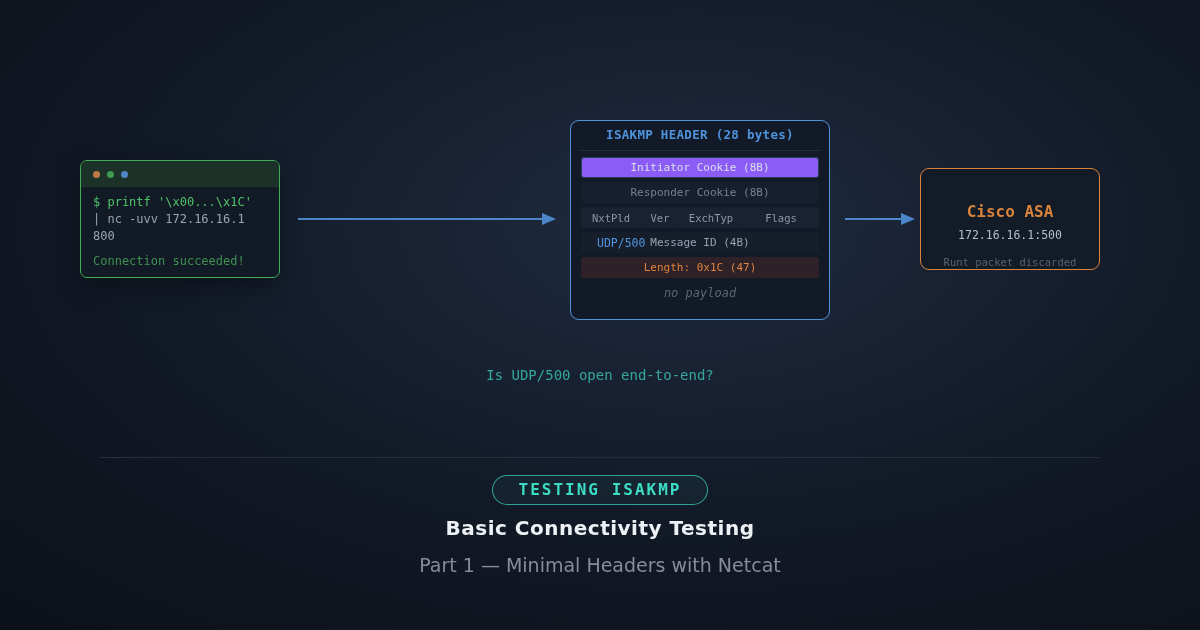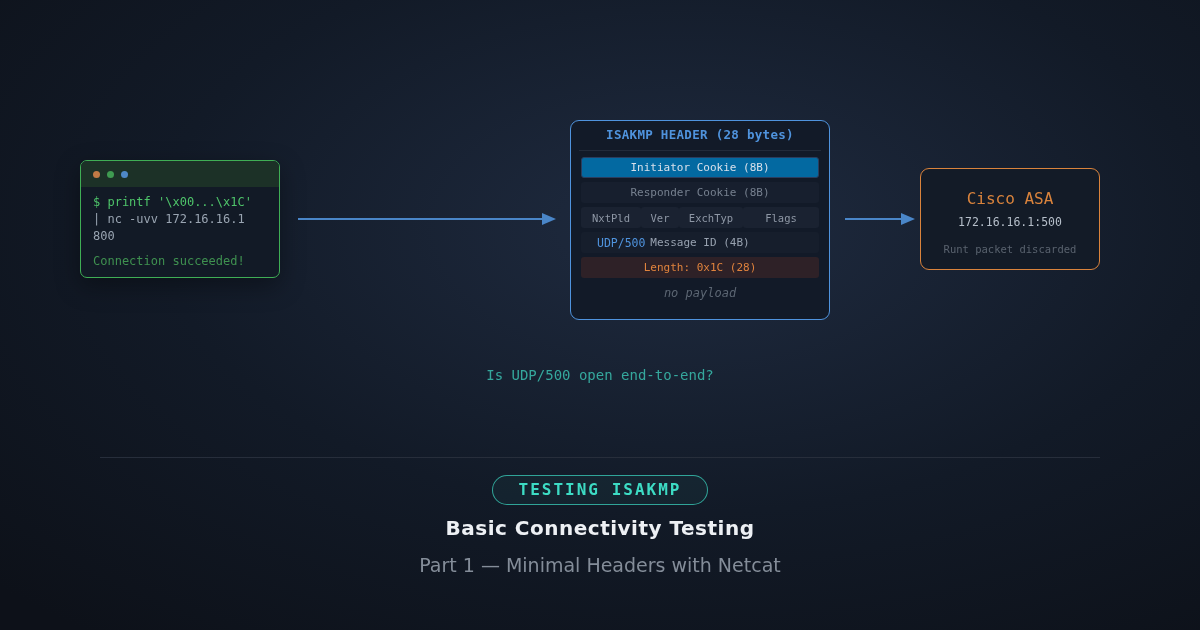--- a/index.html
+++ b/index.html
@@ -39,37 +39,37 @@
   .isakmp {
     position:absolute; left:570px; top:120px; width:260px; height:200px; box-sizing:border-box;
     background:#121a28; border:1.5px solid var(--isakmp-blue,#4f93dd); border-radius:9px;
     padding:6px 10px 0;
   }
   .isakmp-title { text-align:center; color:var(--isakmp-blue,#4f93dd); font-weight:bold;
     font-size:12.5px; line-height:16px; letter-spacing:.3px; }
   .isakmp-divider { height:1px; background:#222b3a; margin:7px -2px 6px; }
   .hrow { height:21px; margin-bottom:4px; display:flex; align-items:center; justify-content:center;
     border-radius:3px; font-size:11px; box-sizing:border-box; }
-  .row-initiator { background:#0369a1; color:#d8e0eb; border:1px solid #2b3d5e; }
+  .row-initiator { background:#8b5cf6; color:#d8e0eb; border:1px solid #2b3d5e; }
   .row-responder { background:#171f2e; color:#76808f; }
   .hrow-group { display:flex; gap:0; margin-bottom:4px; }
   .cell { height:21px; background:#1a2231; color:#8e97a5; border-radius:3px;
     display:flex; align-items:center; justify-content:center; font-size:10.5px; }
   .cell-nxtpld { width:60px; } .cell-ver { width:38px; } .cell-exchtyp { width:64px; } .cell-flags { flex:1; }
   .row-message { background:#161e2c; color:#98a2b0; position:relative; }
   .udp-label { position:absolute; left:16px; color:var(--isakmp-blue,#4f93dd); font-size:11.5px; }
   .row-length { background:#2e2127; color:var(--length-orange,#e0833d); }
   .no-payload { text-align:center; color:#5c6673; font-style:italic; font-size:12px; margin-top:8px; }
 
   
   .asa {
     position:absolute; left:920px; top:168px; width:180px; height:102px; box-sizing:border-box;
     background:#131b27; border:1.5px solid var(--asa-orange,#d9833c); border-radius:9px; text-align:center;
   }
-  .asa-title { margin-top:21px; color:var(--asa-orange,#d9833c); font-weight:normal; font-size:16px; line-height:18px; }
+  .asa-title { margin-top:34px; color:var(--asa-orange,#d9833c); font-weight:bold; font-size:16px; line-height:18px; }
   .asa-addr { margin-top:6px; color:#b6bfca; font-size:11.5px; line-height:16px; }
   .asa-status { margin-top:12px; color:#59626e; font-size:10.5px; line-height:14px; }
 
   
   .question { position:absolute; left:0; right:0; top:367px; text-align:center;
     color:var(--question-teal,#35a89d); font-size:14px; }
   .divider-line { position:absolute; left:100px; right:100px; top:457px; height:1px; background:#272e3b; }
   .badge-wrap { position:absolute; left:0; right:0; top:475px; text-align:center; }
   .badge { display:inline-block; height:30px; line-height:27px; box-sizing:border-box; padding:0 26px;
     border:1.5px solid rgba(61,219,196,.7); border-radius:16px; background:rgba(61,219,196,.05);
@@ -110,21 +110,21 @@
     <div class="hrow-group">
       <div class="cell cell-nxtpld">NxtPld</div>
       <div class="cell cell-ver">Ver</div>
       <div class="cell cell-exchtyp">ExchTyp</div>
       <div class="cell cell-flags">Flags</div>
     </div>
     <div class="hrow row-message">
       <span class="udp-label">UDP/500</span>
       <span>Message ID (4B)</span>
     </div>
-    <div class="hrow row-length">Length: 0x1C (28)</div>
+    <div class="hrow row-length">Length: 0x1C (47)</div>
     <div class="no-payload">no payload</div>
   </div>
 
   <div class="arrow arrow-2"></div>
 
   <div class="asa">
     <div class="asa-title">Cisco ASA</div>
     <div class="asa-addr">172.16.16.1:500</div>
     <div class="asa-status">Runt packet discarded</div>
   </div>

